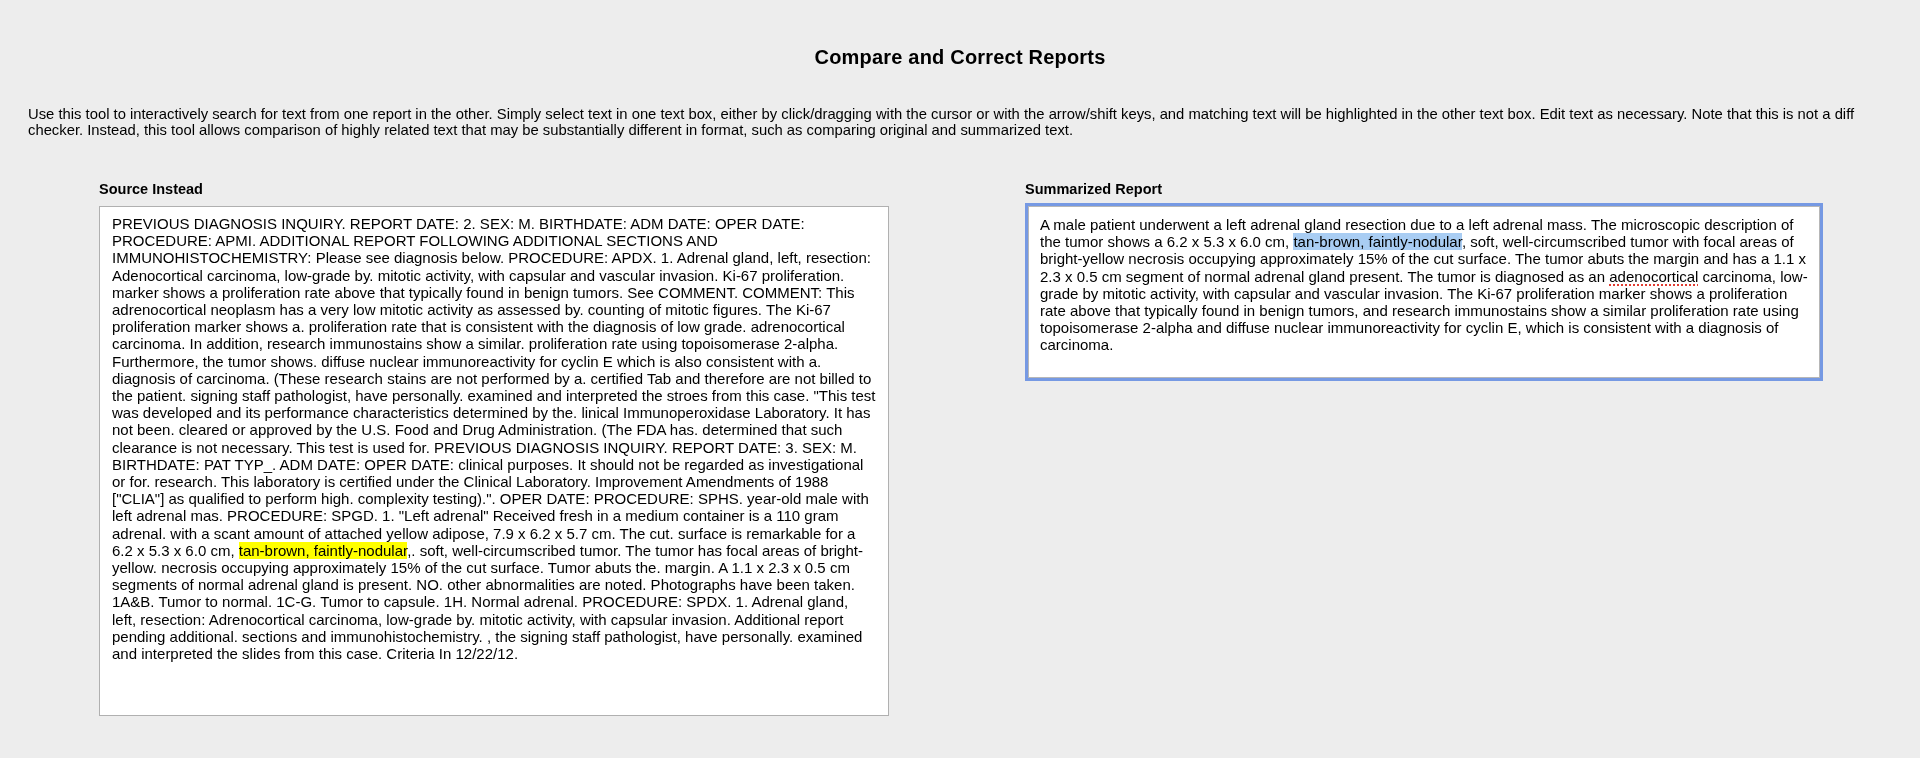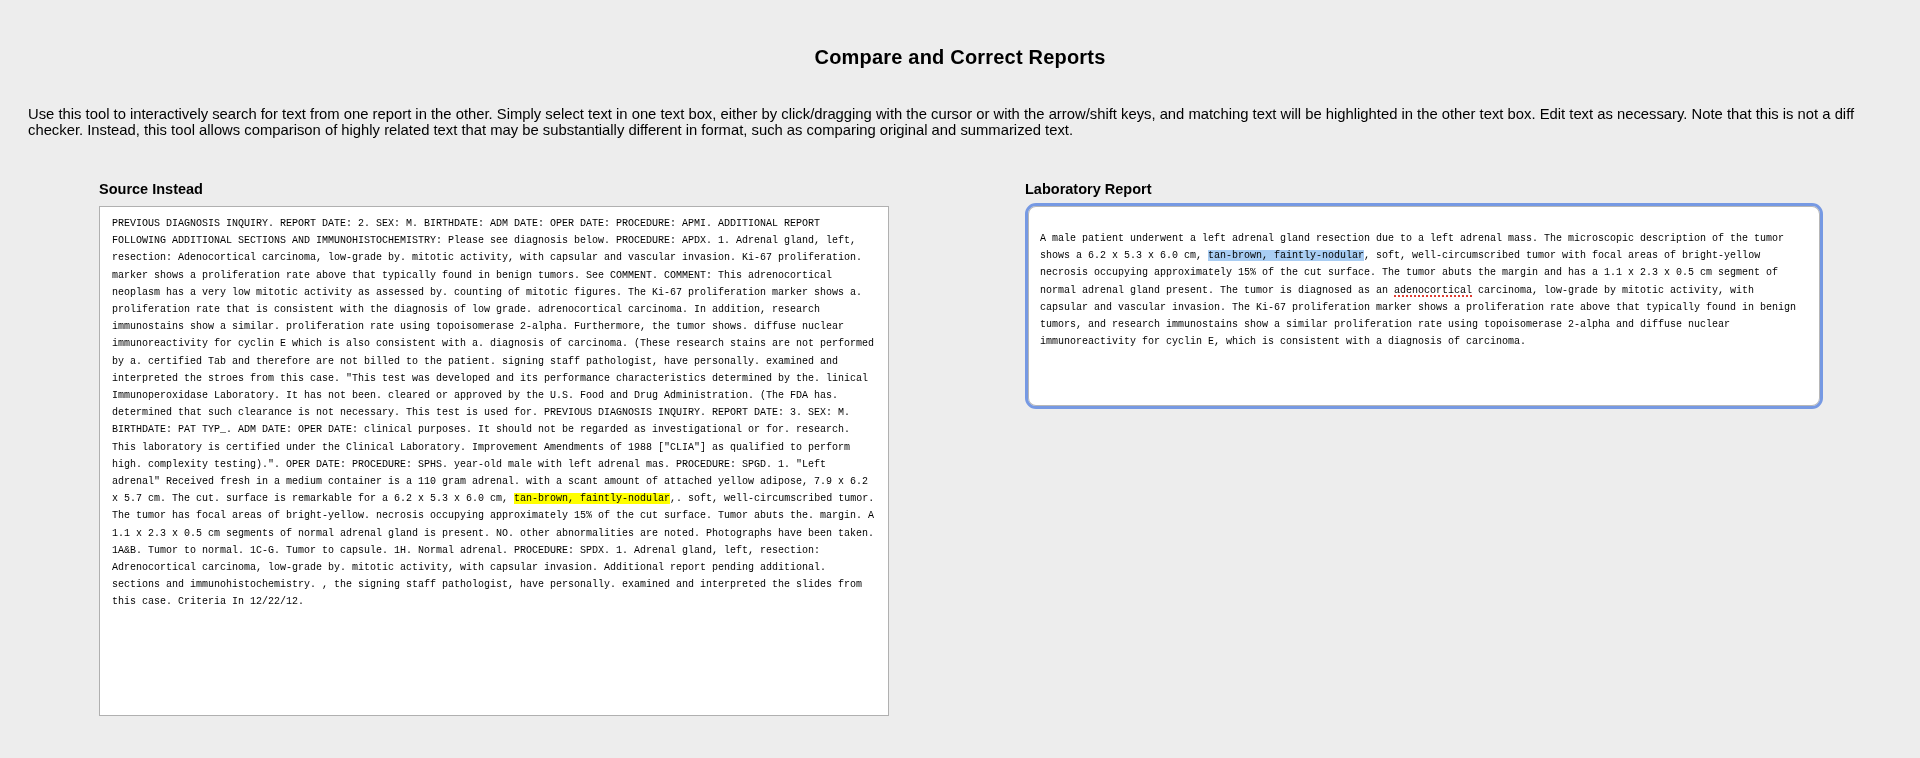--- a/index.html
+++ b/index.html
@@ -23,38 +23,37 @@
   }
 
   .report-section { position:absolute; top:181px; }
   .report-section.source { left:99px; width:790px; }
   .report-section.summarized { left:1025px; width:798px; }
 
   .report-label { font-size:14.5px; font-weight:bold; }
 
   .textbox {
     background:#ffffff;
-    font-size:10px; line-height:17.2px;
+    font-size:15px; line-height:17.2px;
     padding:8px 12px;
     overflow:hidden;
     word-wrap:break-word;
-    font-family:Liberation Mono, monospace;
   }
   .source-box {
     margin-top:9px;
     border:1px solid #b0b0b0;
     height:492px;
   }
   .summarized-box {
     margin-top:6px;
     border:3px solid #7699e3;
-    border-radius:11px;
+    border-radius:0;
     box-shadow: inset 0 0 0 1px #b7b7b7;
     height:152px;
-    padding:24px 12px;
+    padding:10px 12px;
   }
 
   .hl-yellow { background:#ffff00; }
   .hl-blue   { background:#a9cdf3; }
   .misspell  {
     text-decoration: underline dotted #e03c31;
     text-decoration-thickness: 2px;
     text-underline-offset: 3px;
   }
 </style>
@@ -66,17 +65,17 @@
   <div class="title">Compare and Correct Reports</div>
 
   <div class="instructions">Use this tool to interactively search for text from one report in the other. Simply select text in one text box, either by click/dragging with the cursor or with the arrow/shift keys, and matching text will be highlighted in the other text box. Edit text as necessary. Note that this is not a diff checker. Instead, this tool allows comparison of highly related text that may be substantially different in format, such as comparing original and summarized text.</div>
 
   <div class="report-section source">
     <div class="report-label">Source Instead</div>
     <div class="textbox source-box" role="textbox"><span>PREVIOUS DIAGNOSIS INQUIRY. REPORT DATE: 2. SEX: M. BIRTHDATE: ADM DATE: OPER DATE: PROCEDURE: APMI. ADDITIONAL REPORT FOLLOWING ADDITIONAL SECTIONS AND IMMUNOHISTOCHEMISTRY: Please see diagnosis below. PROCEDURE: APDX. 1. Adrenal gland, left, resection: Adenocortical carcinoma, low-grade by. mitotic activity, with capsular and vascular invasion. Ki-67 proliferation. marker shows a proliferation rate above that typically found in benign tumors. See COMMENT. COMMENT: This adrenocortical neoplasm has a very low mitotic activity as assessed by. counting of mitotic figures. The Ki-67 proliferation marker shows a. proliferation rate that is consistent with the diagnosis of low grade. adrenocortical carcinoma. In addition, research immunostains show a similar. proliferation rate using topoisomerase 2-alpha. Furthermore, the tumor shows. diffuse nuclear immunoreactivity for cyclin E which is also consistent with a. diagnosis of carcinoma. (These research stains are not performed by a. certified Tab and therefore are not billed to the patient. signing staff pathologist, have personally. examined and interpreted the stroes from this case. "This test was developed and its performance characteristics determined by the. linical Immunoperoxidase Laboratory. It has not been. cleared or approved by the U.S. Food and Drug Administration. (The FDA has. determined that such clearance is not necessary. This test is used for. PREVIOUS DIAGNOSIS INQUIRY. REPORT DATE: 3. SEX: M. BIRTHDATE: PAT TYP_. ADM DATE: OPER DATE: clinical purposes. It should not be regarded as investigational or for. research. This laboratory is certified under the Clinical Laboratory. Improvement Amendments of 1988 ["CLIA"] as qualified to perform high. complexity testing).". OPER DATE: PROCEDURE: SPHS. year-old male with left adrenal mas. PROCEDURE: SPGD. 1. "Left adrenal" Received fresh in a medium container is a 110 gram adrenal. with a scant amount of attached yellow adipose, 7.9 x 6.2 x 5.7 cm. The cut. surface is remarkable for a 6.2 x 5.3 x 6.0 cm, </span><span class="hl-yellow">tan-brown, faintly-nodular</span><span>,. soft, well-circumscribed tumor. The tumor has focal areas of bright-yellow. necrosis occupying approximately 15% of the cut surface. Tumor abuts the. margin. A 1.1 x 2.3 x 0.5 cm segments of normal adrenal gland is present. NO. other abnormalities are noted. Photographs have been taken. 1A&amp;B. Tumor to normal. 1C-G. Tumor to capsule. 1H. Normal adrenal. PROCEDURE: SPDX. 1. Adrenal gland, left, resection: Adrenocortical carcinoma, low-grade by. mitotic activity, with capsular invasion. Additional report pending additional. sections and immunohistochemistry. , the signing staff pathologist, have personally. examined and interpreted the slides from this case. Criteria In 12/22/12.</span></div>
   </div>
 
   <div class="report-section summarized">
-    <div class="report-label">Laboratory Report</div>
+    <div class="report-label">Summarized Report</div>
     <div class="textbox summarized-box" role="textbox"><span>A male patient underwent a left adrenal gland resection due to a left adrenal mass. The microscopic description of the tumor shows a 6.2 x 5.3 x 6.0 cm, </span><span class="hl-blue">tan-brown, faintly-nodular</span><span>, soft, well-circumscribed tumor with focal areas of bright-yellow necrosis occupying approximately 15% of the cut surface. The tumor abuts the margin and has a 1.1 x 2.3 x 0.5 cm segment of normal adrenal gland present. The tumor is diagnosed as an </span><span class="misspell">adenocortical</span><span> carcinoma, low-grade by mitotic activity, with capsular and vascular invasion. The Ki-67 proliferation marker shows a proliferation rate above that typically found in benign tumors, and research immunostains show a similar proliferation rate using topoisomerase 2-alpha and diffuse nuclear immunoreactivity for cyclin E, which is consistent with a diagnosis of carcinoma.</span></div>
   </div>
 
 </div>
 
 </body></html>

